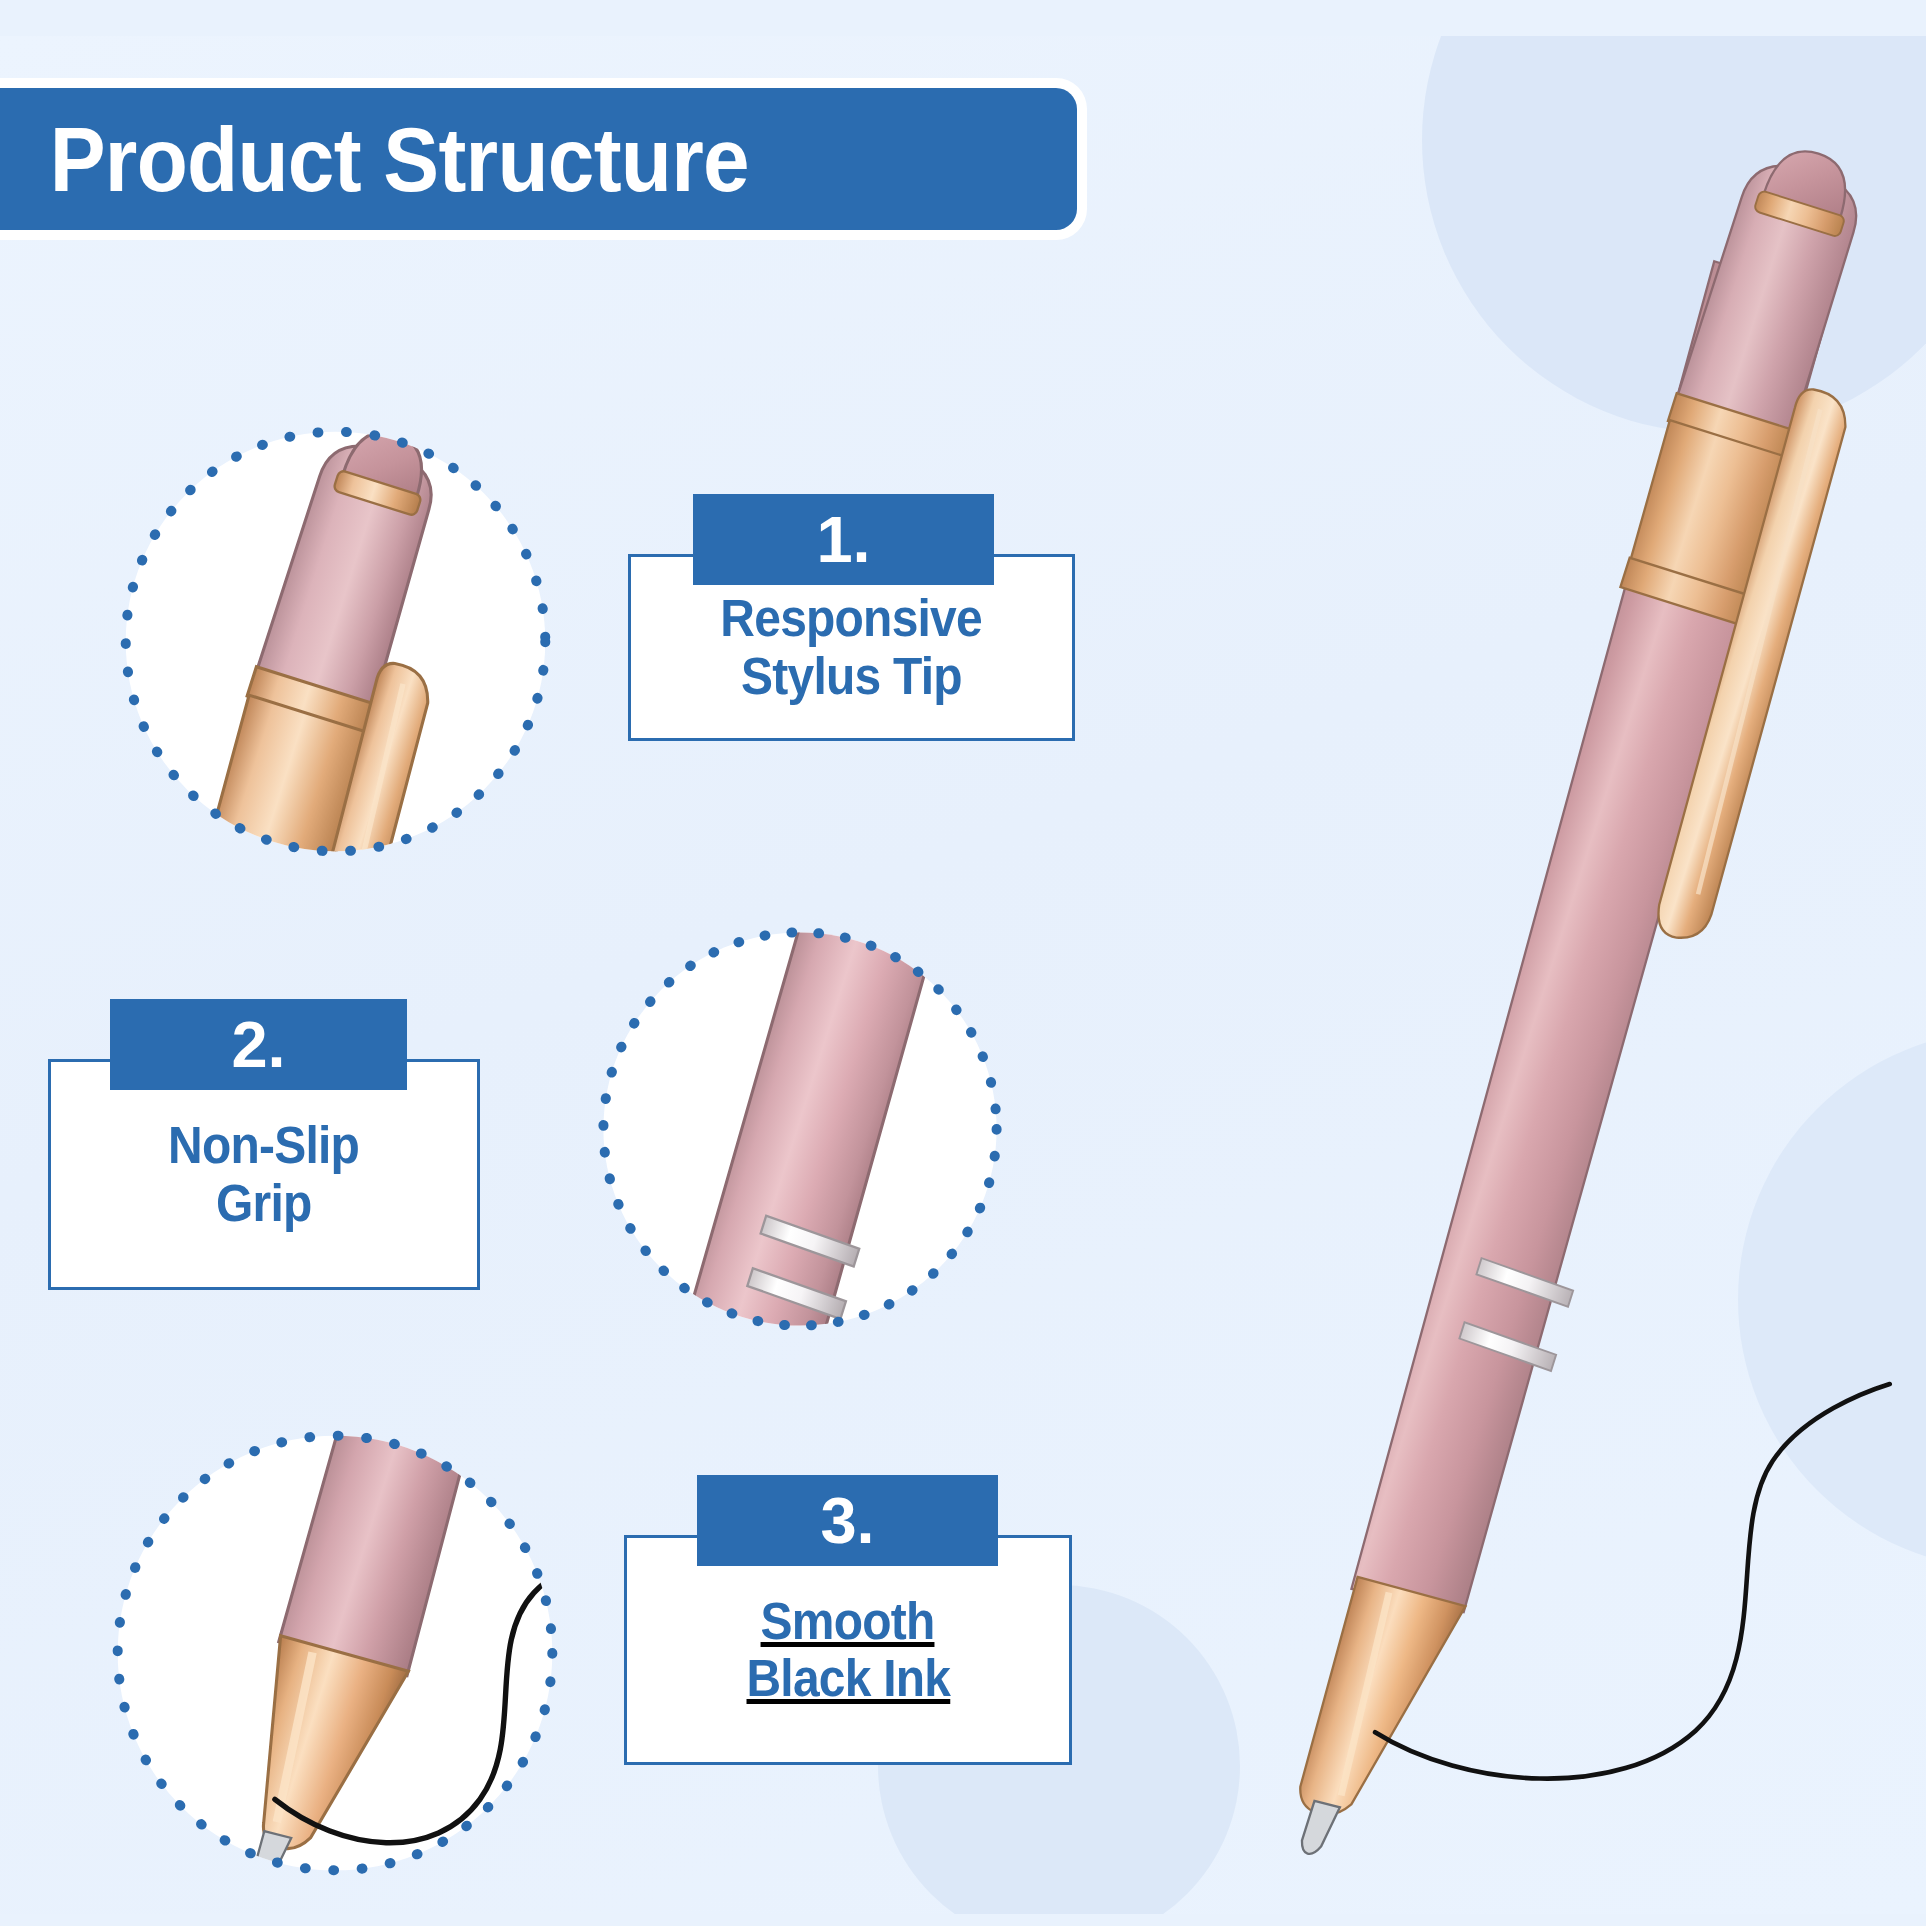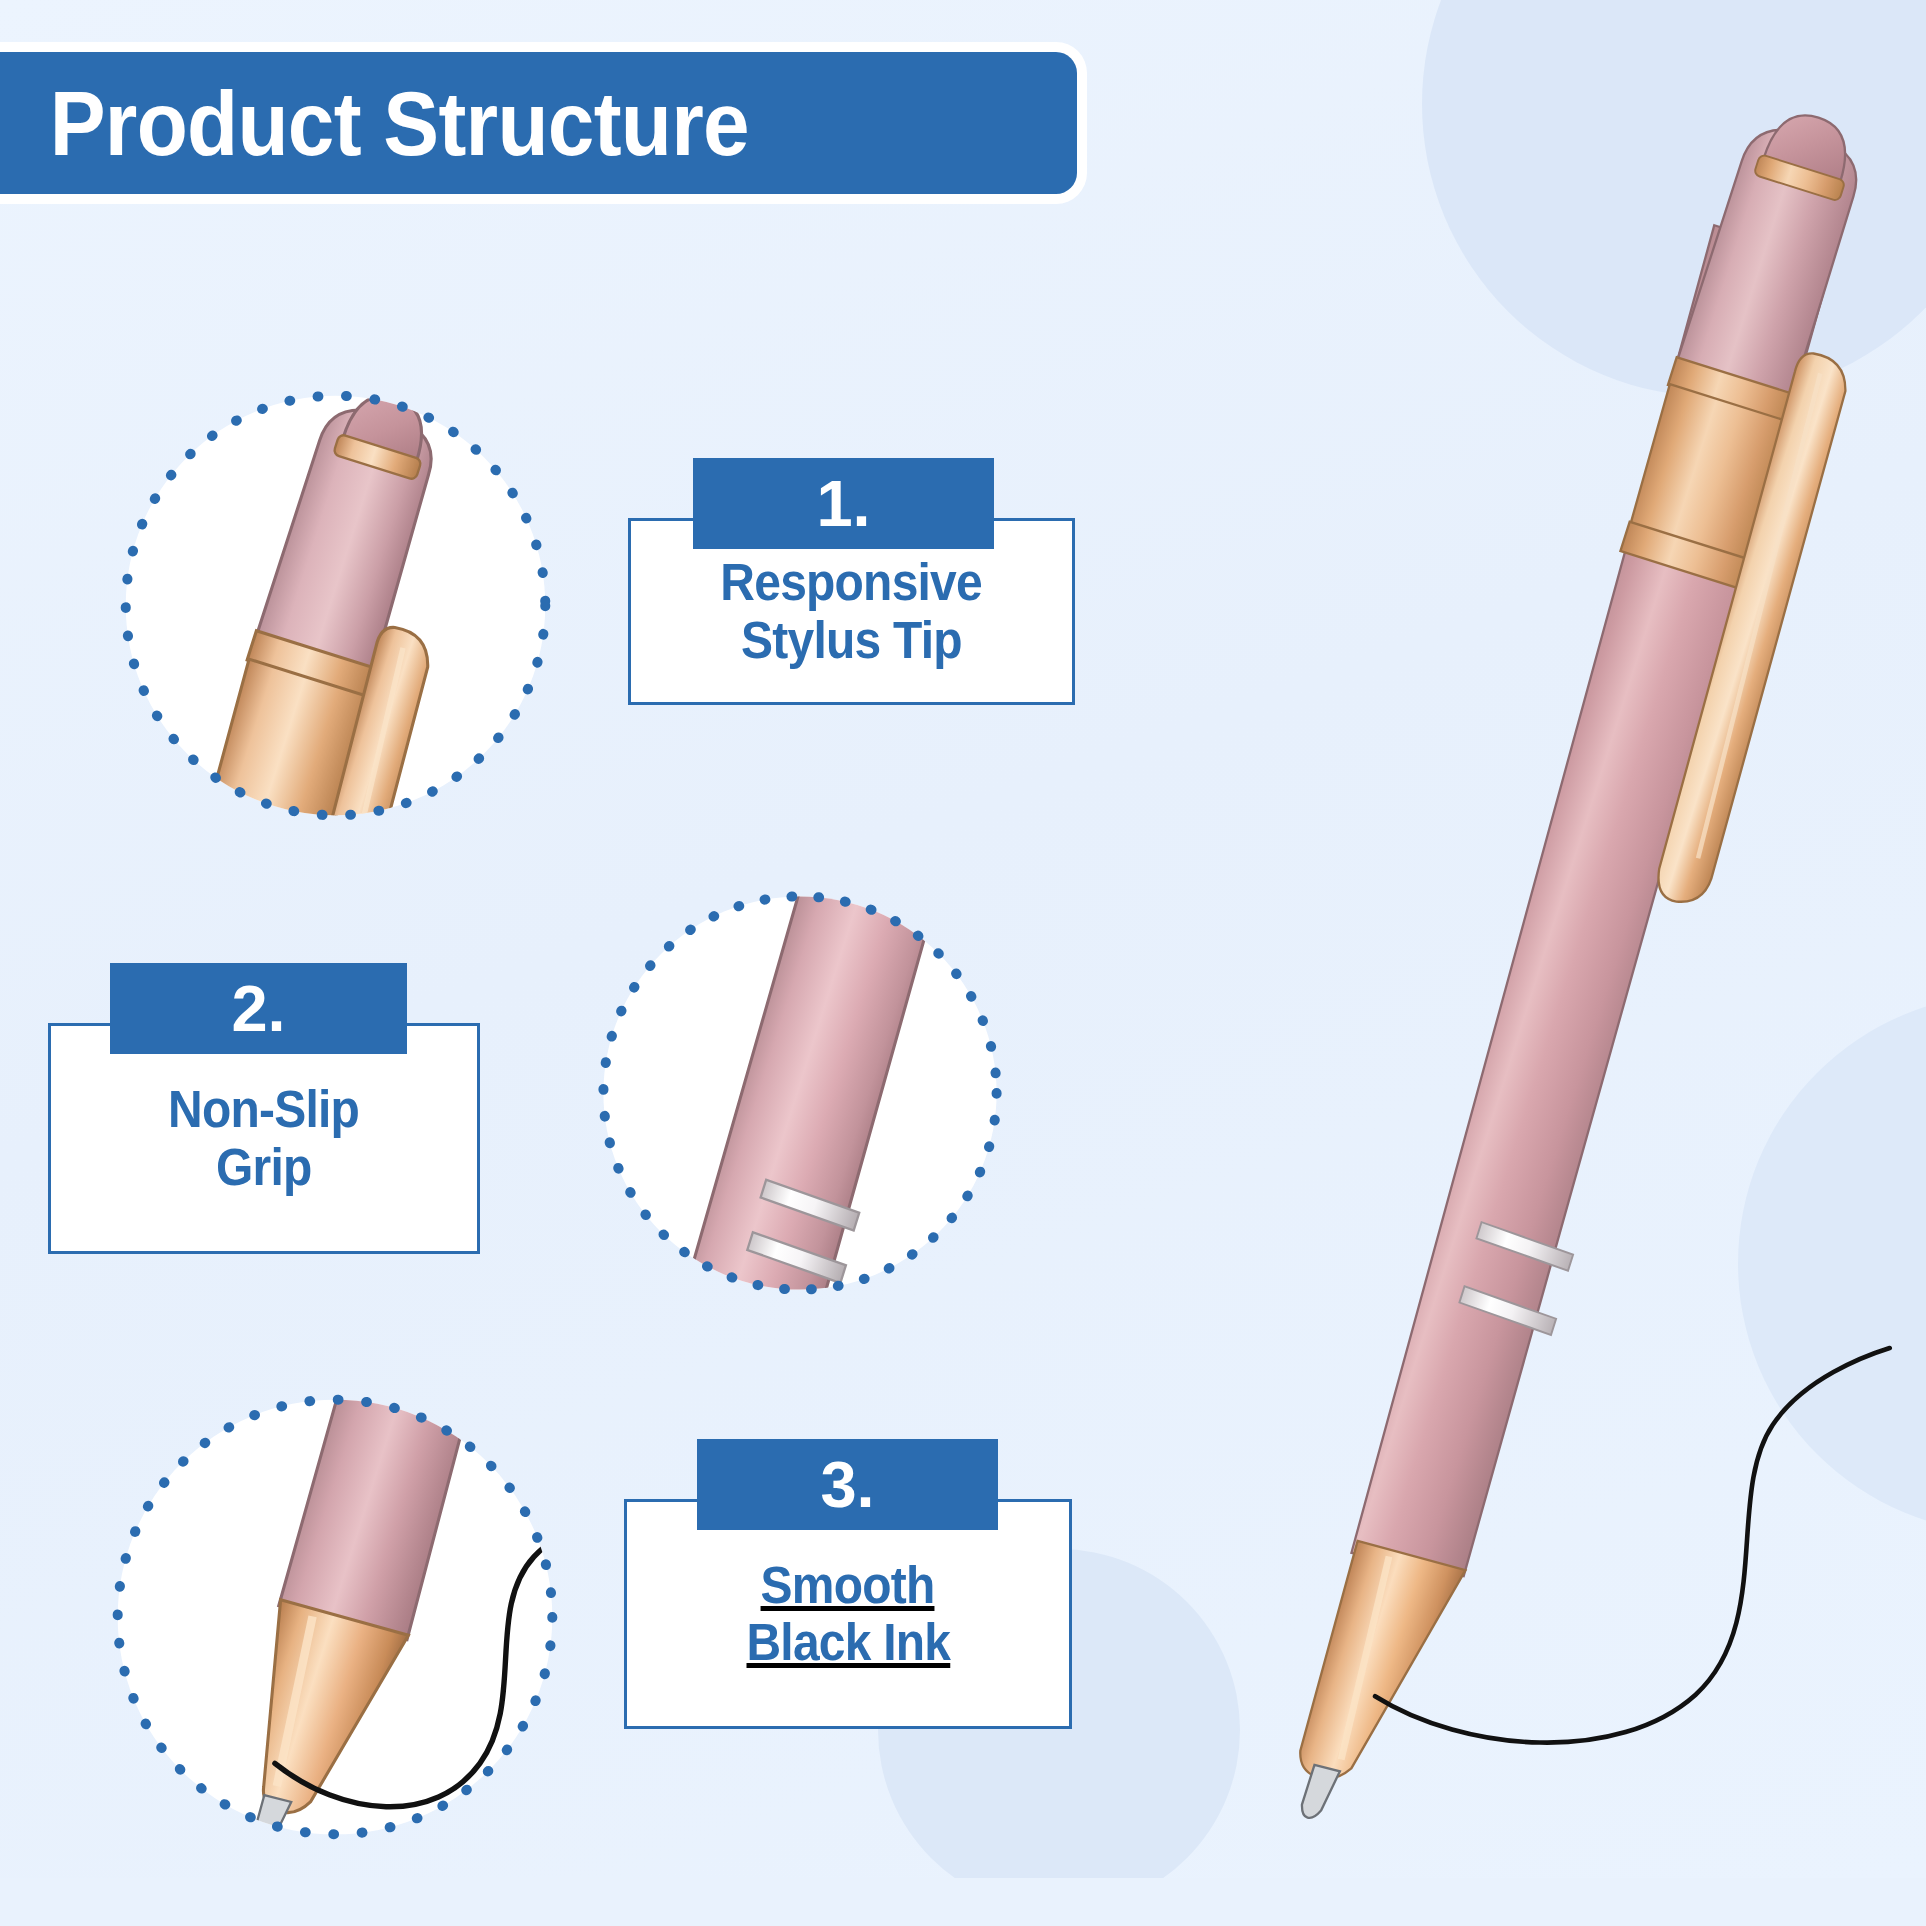--- a/index.html
+++ b/index.html
@@ -2,21 +2,21 @@
 <html style="font-size:12.3px"><head>
 <meta charset="utf-8">
 <style>
   html,body{margin:0;padding:0;}
   body{
     width:1926px;height:1926px;overflow:hidden;
     font-family:"Liberation Sans","DejaVu Sans",sans-serif;
     background:#e9f2fd;
   }
   #stage{position:relative;width:1926px;height:1878px;overflow:hidden;
-         background:linear-gradient(160deg,#ecf4fe 0%,#e7f0fc 45%,#eaf3fe 100%);}
+         background:linear-gradient(160deg,#ecf4fe 0%,#e7f0fc 45%,#eaf3fe 100%);margin-top:36px;}
 
   
   .blob{position:absolute;border-radius:50%;}
   #blob-topright{width:586px;height:586px;left:1422px;top:-189px;background:#dbe7f8;}
   #blob-right   {width:539px;height:539px;left:1738px;top:994px;background:#dde9f9;}
   #blob-bottom  {width:362px;height:362px;left:878px;top:1549px;background:#dce8f8;}
 
   
   #title-banner{
     position:absolute;left:-46px;top:42px;width:1133px;height:162px;

